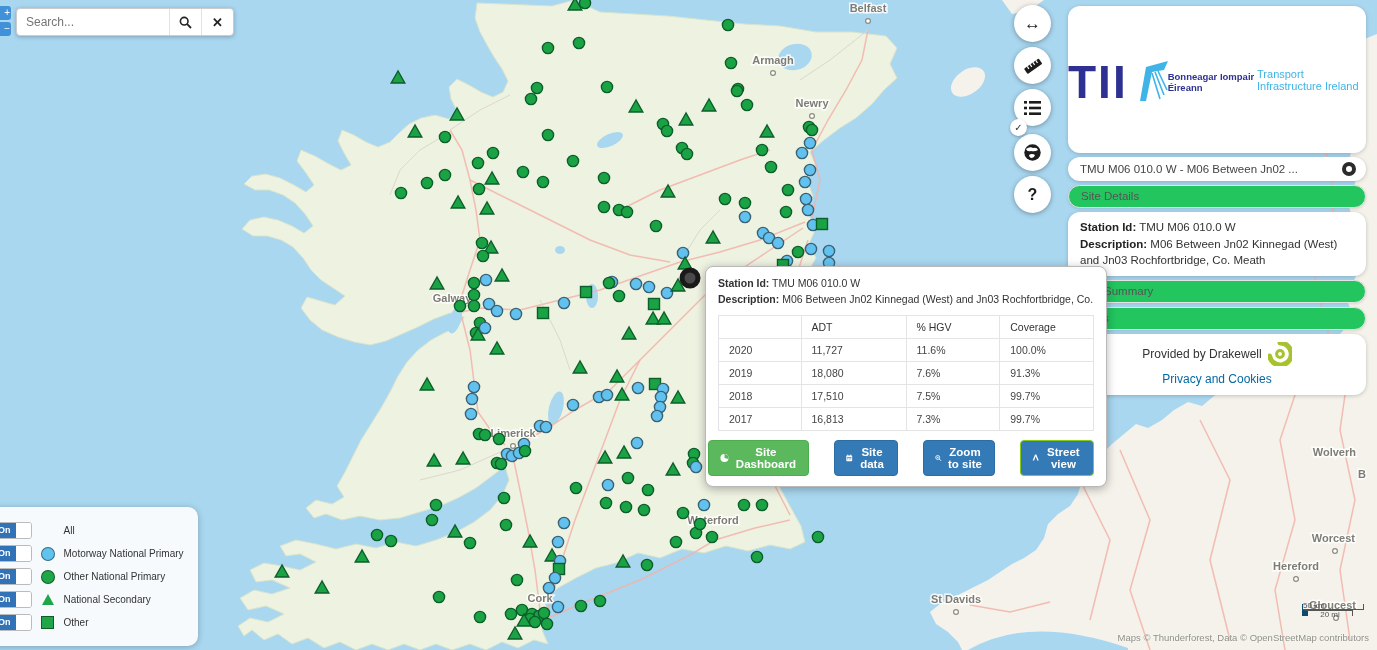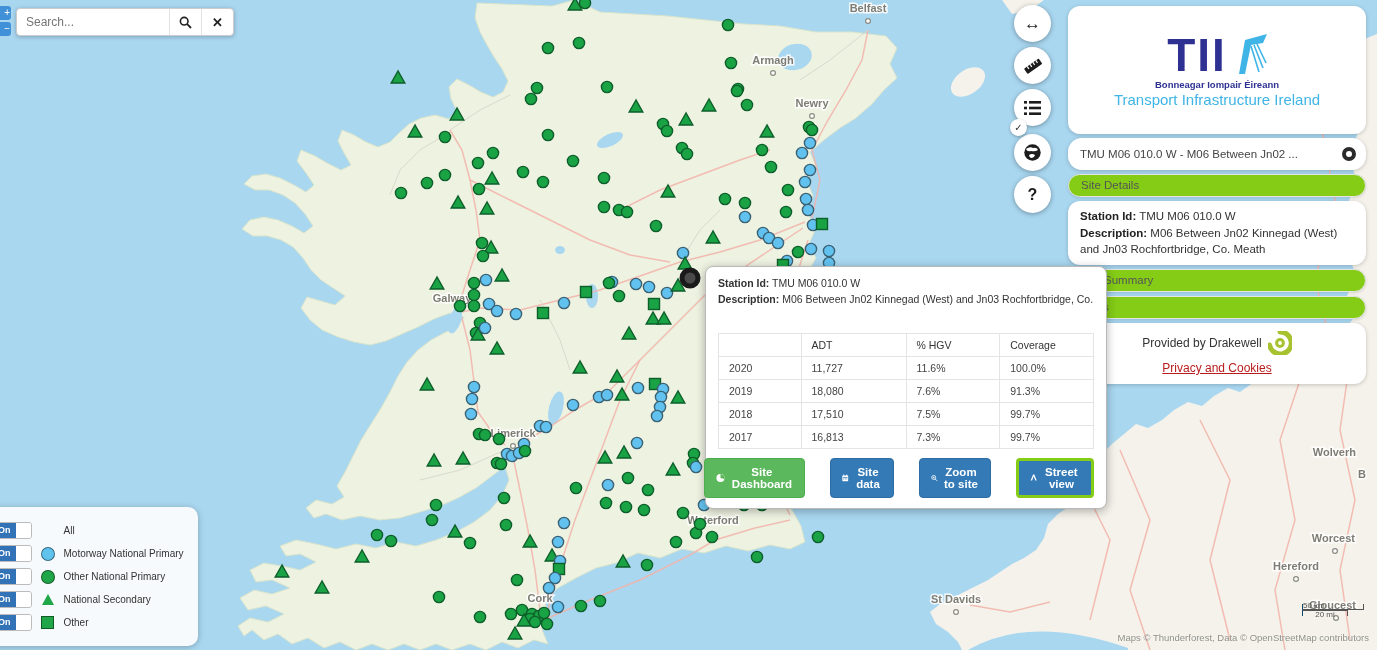--- a/index.html
+++ b/index.html
@@ -41,53 +41,53 @@
   .lic{width:14px;height:14px;flex:0 0 auto;display:flex;align-items:center;justify-content:center;}
   .lic.none{visibility:hidden;}
   .dot{width:12px;height:12px;border-radius:50%;border:1px solid rgba(0,0,0,.45);}
   .sq{width:11px;height:11px;border:1px solid rgba(0,0,0,.45);}
   .tri{width:0;height:0;border-left:6px solid transparent;border-right:6px solid transparent;border-bottom:11px solid #1fa648;}
   .llabel{font-size:10px;color:#333;white-space:nowrap;}
   
   .sidebar{position:absolute;left:1068px;top:6px;width:298px;z-index:10;display:flex;
     flex-direction:column;gap:4px;}
   .scard{background:#fff;border-radius:12px;box-shadow:0 1px 4px rgba(0,0,0,.2);}
-  .logo-card{height:128px;display:flex;flex-direction:column;align-items:center;justify-content:center;}
+  .logo-card{height:147px;display:flex;flex-direction:row;align-items:center;justify-content:center;}
   .tii-row{display:flex;align-items:flex-end;gap:4px;}
   .tii-txt{font-size:46px;font-weight:bold;color:#2e3192;letter-spacing:2px;line-height:.8;}
   .tii-sub1{font-size:9.5px;font-weight:bold;color:#2e3192;margin-top:5px;}
-  .tii-sub2{font-size:15px;color:#3fb4e6;margin-top:1px;}
-  .site-pill{height:32px;border-radius:14px;display:flex;align-items:center;padding:0 10px 0 12px;}
+  .tii-sub2{font-size:11px;color:#3fb4e6;margin-top:1px;}
+  .site-pill{height:24px;border-radius:14px;display:flex;align-items:center;padding:0 10px 0 12px;}
   .site-pill .val{flex:1;font-size:11.5px;color:#444;white-space:nowrap;overflow:hidden;}
   .gear{width:14px;height:14px;border-radius:50%;border:4px solid #2b2b2b;box-sizing:border-box;background:#fff;}
-  .sbar{background:#84cc16;border:1px solid #e4e4e4;border-radius:13px;height:21px;
+  .sbar{background:#22c55e;border:1px solid #e4e4e4;border-radius:13px;height:21px;
     line-height:21px;font-size:11.5px;color:#555;padding:0 12px;box-shadow:0 1px 3px rgba(0,0,0,.12);}
   .sbar.collapsed{padding-left:34px;}
   .details-card{padding:7px 12px;font-size:11.5px;color:#333;line-height:1.45;}
   .details-card b{color:#222;}
   .foot-card{padding:8px 10px;text-align:center;}
   .provided{font-size:12px;color:#333;display:flex;align-items:center;justify-content:center;gap:6px;}
-  .privacy{font-size:12px;color:#b91c1c;text-decoration:underline;margin-top:6px;display:inline-block;cursor:pointer;}
+  .privacy{font-size:12px;color:#0369a1;margin-top:6px;display:inline-block;cursor:pointer;}
   
   .popup{position:absolute;left:705px;top:266px;width:402px;background:#fff;z-index:30;
     border:1px solid #b9b9b9;border-radius:8px;box-shadow:0 2px 10px rgba(0,0,0,.3);
     padding:9px 12px 10px 12px;box-sizing:border-box;}
   .popup .hdr{font-size:10.5px;color:#333;line-height:1.5;}
-  .ptable{width:100%;border-collapse:collapse;margin-top:25px;font-size:10.5px;color:#444;}
+  .ptable{width:100%;border-collapse:collapse;margin-top:7px;font-size:10.5px;color:#444;}
   .ptable th,.ptable td{border:1px solid #e4e4e4;padding:5px 10px;text-align:left;font-weight:normal;}
   .ptable th{color:#333;}
   .pbtns{display:flex;justify-content:flex-end;gap:25px;margin-top:9px;}
   .pbtn{border:none;border-radius:4px;color:#fff;font-size:11.5px;font-weight:bold;
     padding:5px 11px;display:flex;align-items:center;gap:5px;cursor:pointer;
     font-family:"Liberation Sans",sans-serif;}
   
   .scalebar{position:absolute;left:1302px;top:604px;z-index:5;font-size:8px;color:#555;width:62px;}
   .scalebar .km{border-left:1px solid #0c4a6e;border-right:1px solid #555;border-bottom:1px solid #555;
     height:5px;text-align:left;line-height:4px;}
-  .scalebar .mi{border-left:1px solid #0c4a6e;border-right:1px solid #555;border-top:1px solid #555;
+  .scalebar .mi{border-left:6px solid #0c4a6e;border-right:1px solid #555;border-top:1px solid #555;
     height:5px;text-align:center;line-height:8px;width:44px;}
   .attrib{position:absolute;right:8px;bottom:7px;z-index:5;font-size:9.5px;color:#8f8f88;
     text-shadow:0 0 2px #fff;padding-left:48px;}
 </style>
 </head>
 <body>
 
 <div id="map-wrap">
 <svg id="map-svg" width="1377" height="650" viewBox="0 0 1377 650" xmlns="http://www.w3.org/2000/svg">
   <rect x="0" y="0" width="1377" height="650" fill="#a9d7f0"></rect>
@@ -578,21 +578,21 @@
     </button>
     <button class="pbtn" style="background:#337ab7;border:1px solid #2e6da4">
       <svg width="12" height="12" viewBox="0 0 12 12">
           <circle cx="5" cy="5" r="3.7" fill="none" stroke="#fff" stroke-width="1.5"></circle>
           <line x1="7.8" y1="7.8" x2="11.2" y2="11.2" stroke="#fff" stroke-width="1.8"></line>
           <line x1="3.3" y1="5" x2="6.7" y2="5" stroke="#fff" stroke-width="1.2"></line>
           <line x1="5" y1="3.3" x2="5" y2="6.7" stroke="#fff" stroke-width="1.2"></line>
         </svg>
       <span>Zoom to site</span>
     </button>
-    <button class="pbtn" style="background:#337ab7;border:3px solid #84cc16">
+    <button class="pbtn" style="background:#337ab7;border:1px solid #84cc16">
       <svg width="12" height="11" viewBox="0 0 12 11">
           <path d="M1,10.5 L5,0.5 L7,0.5 L11,10.5 L8.6,10.5 L6,3.5 L3.4,10.5 Z" fill="#fff"></path>
         </svg>
       <span>Street view</span>
     </button>
   </div>
 </div>
 
 <div class="scalebar">
   <div class="km">50 km</div>

